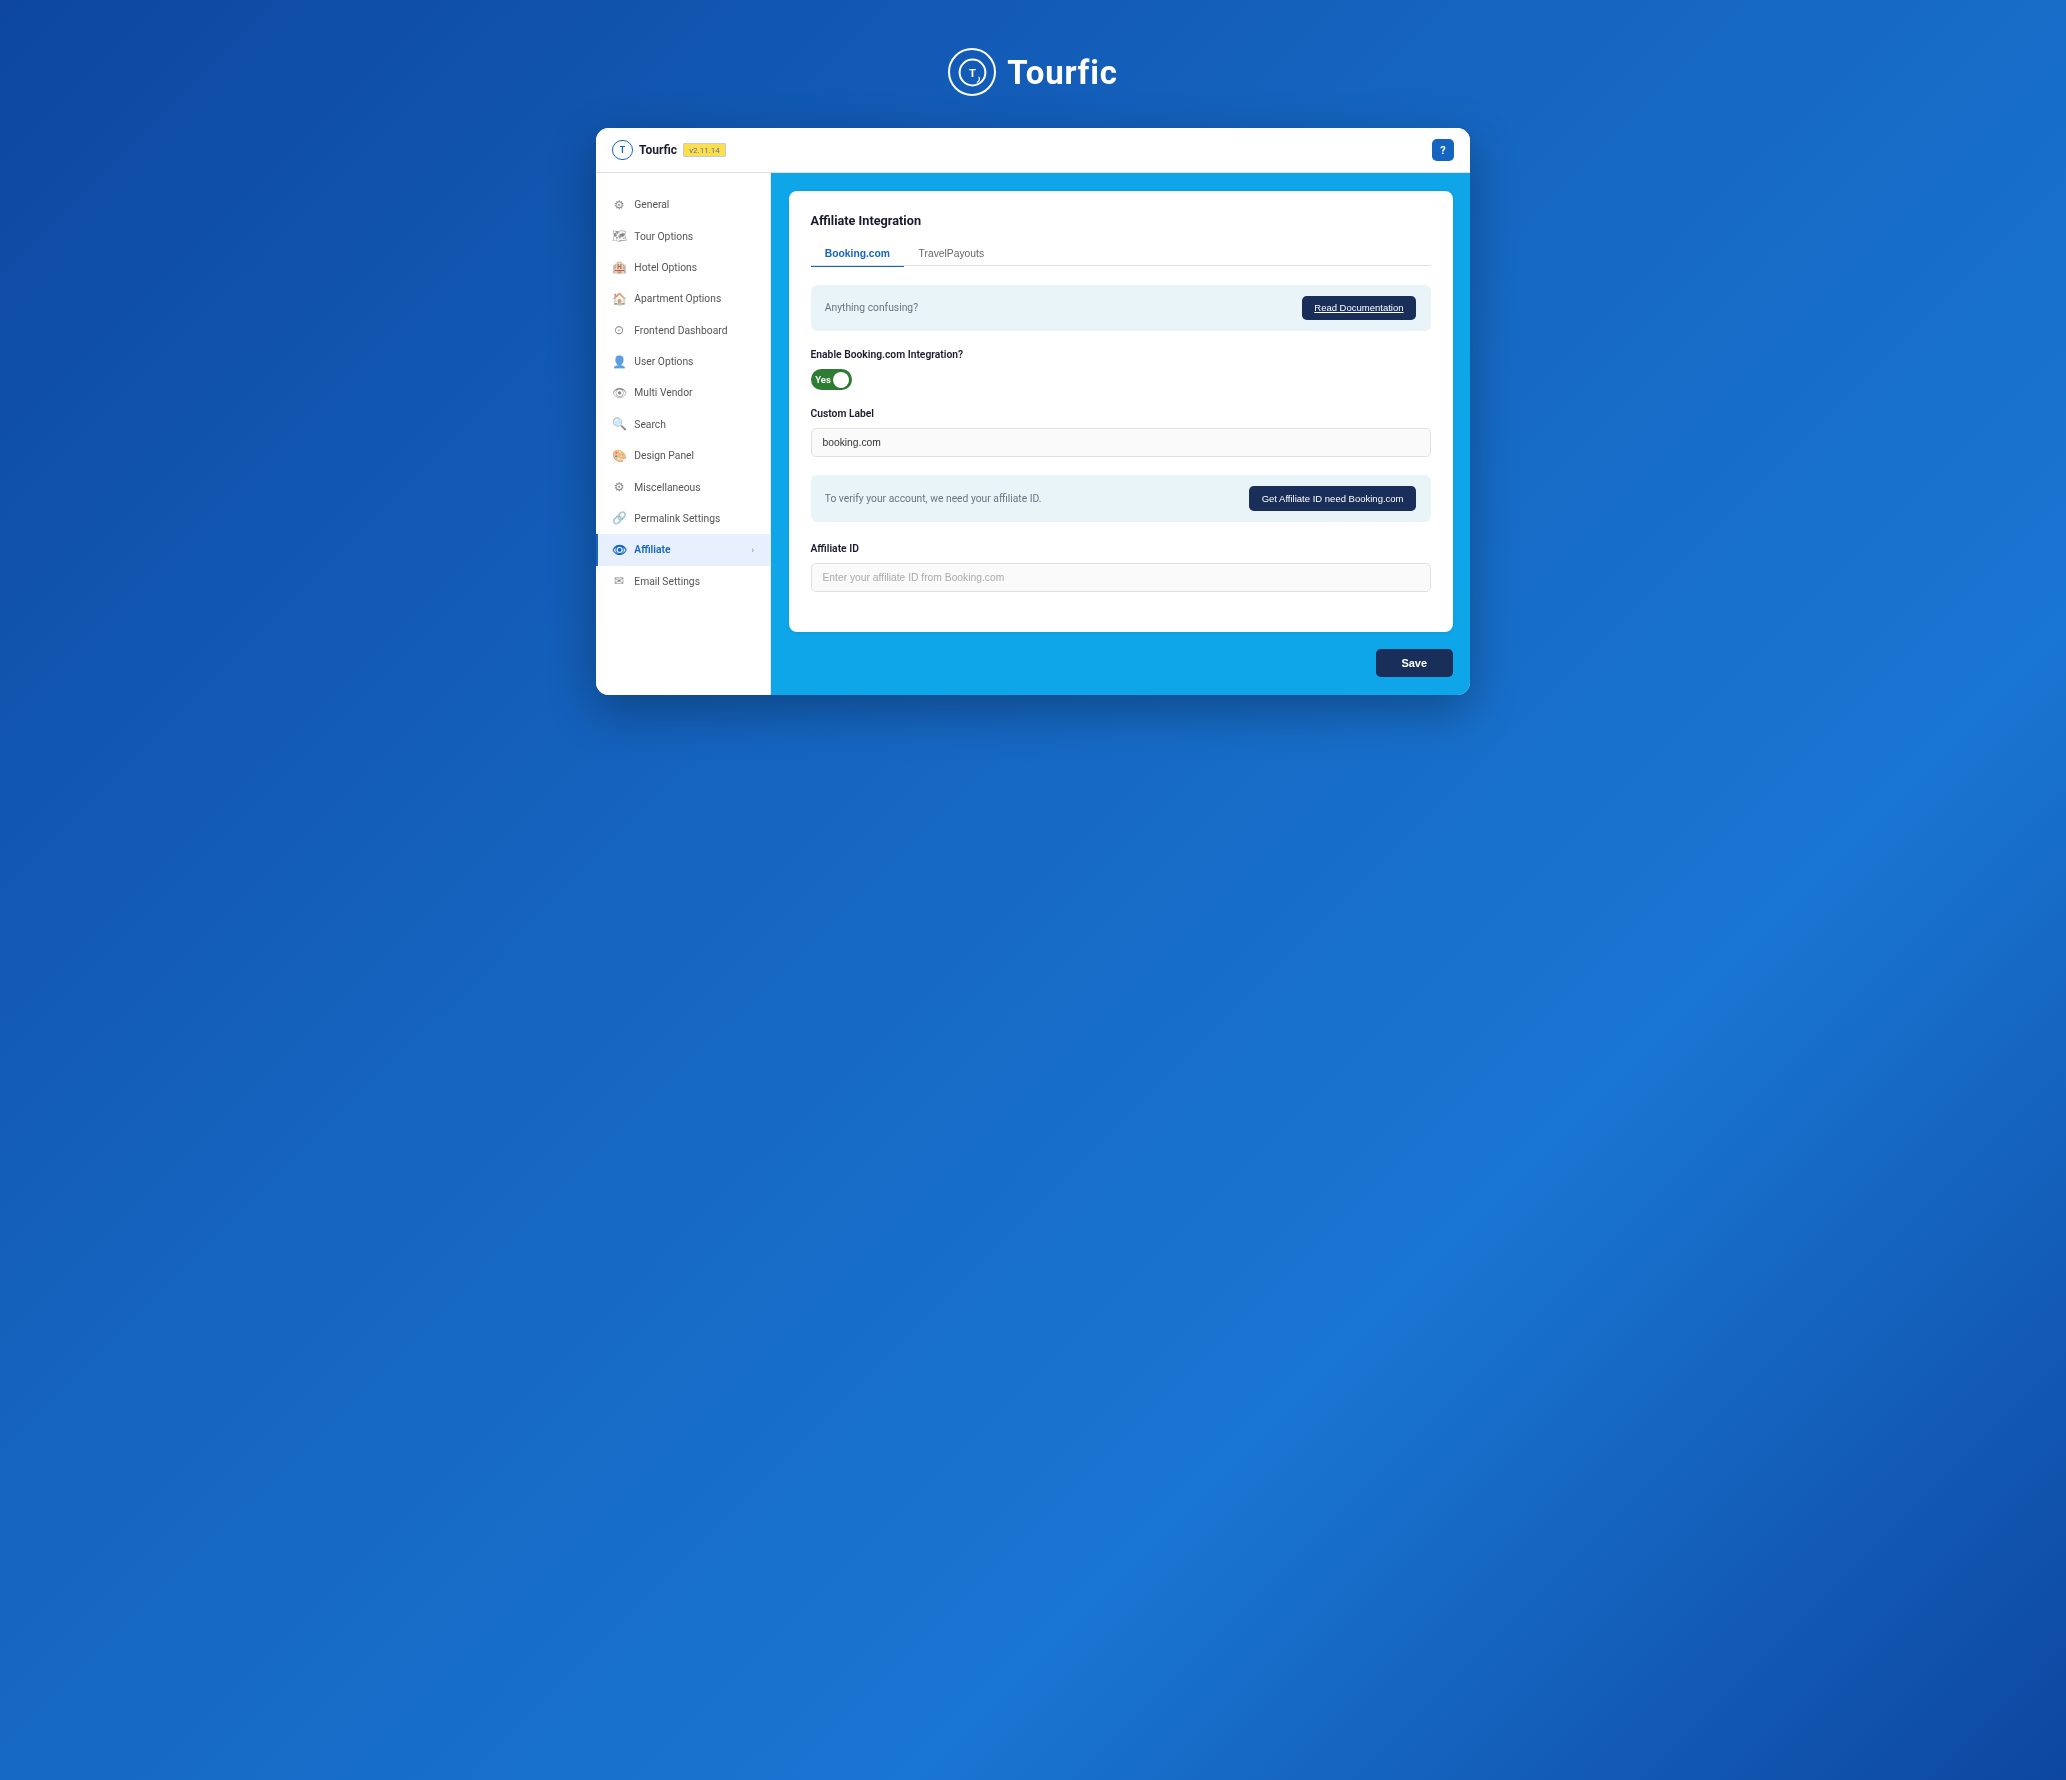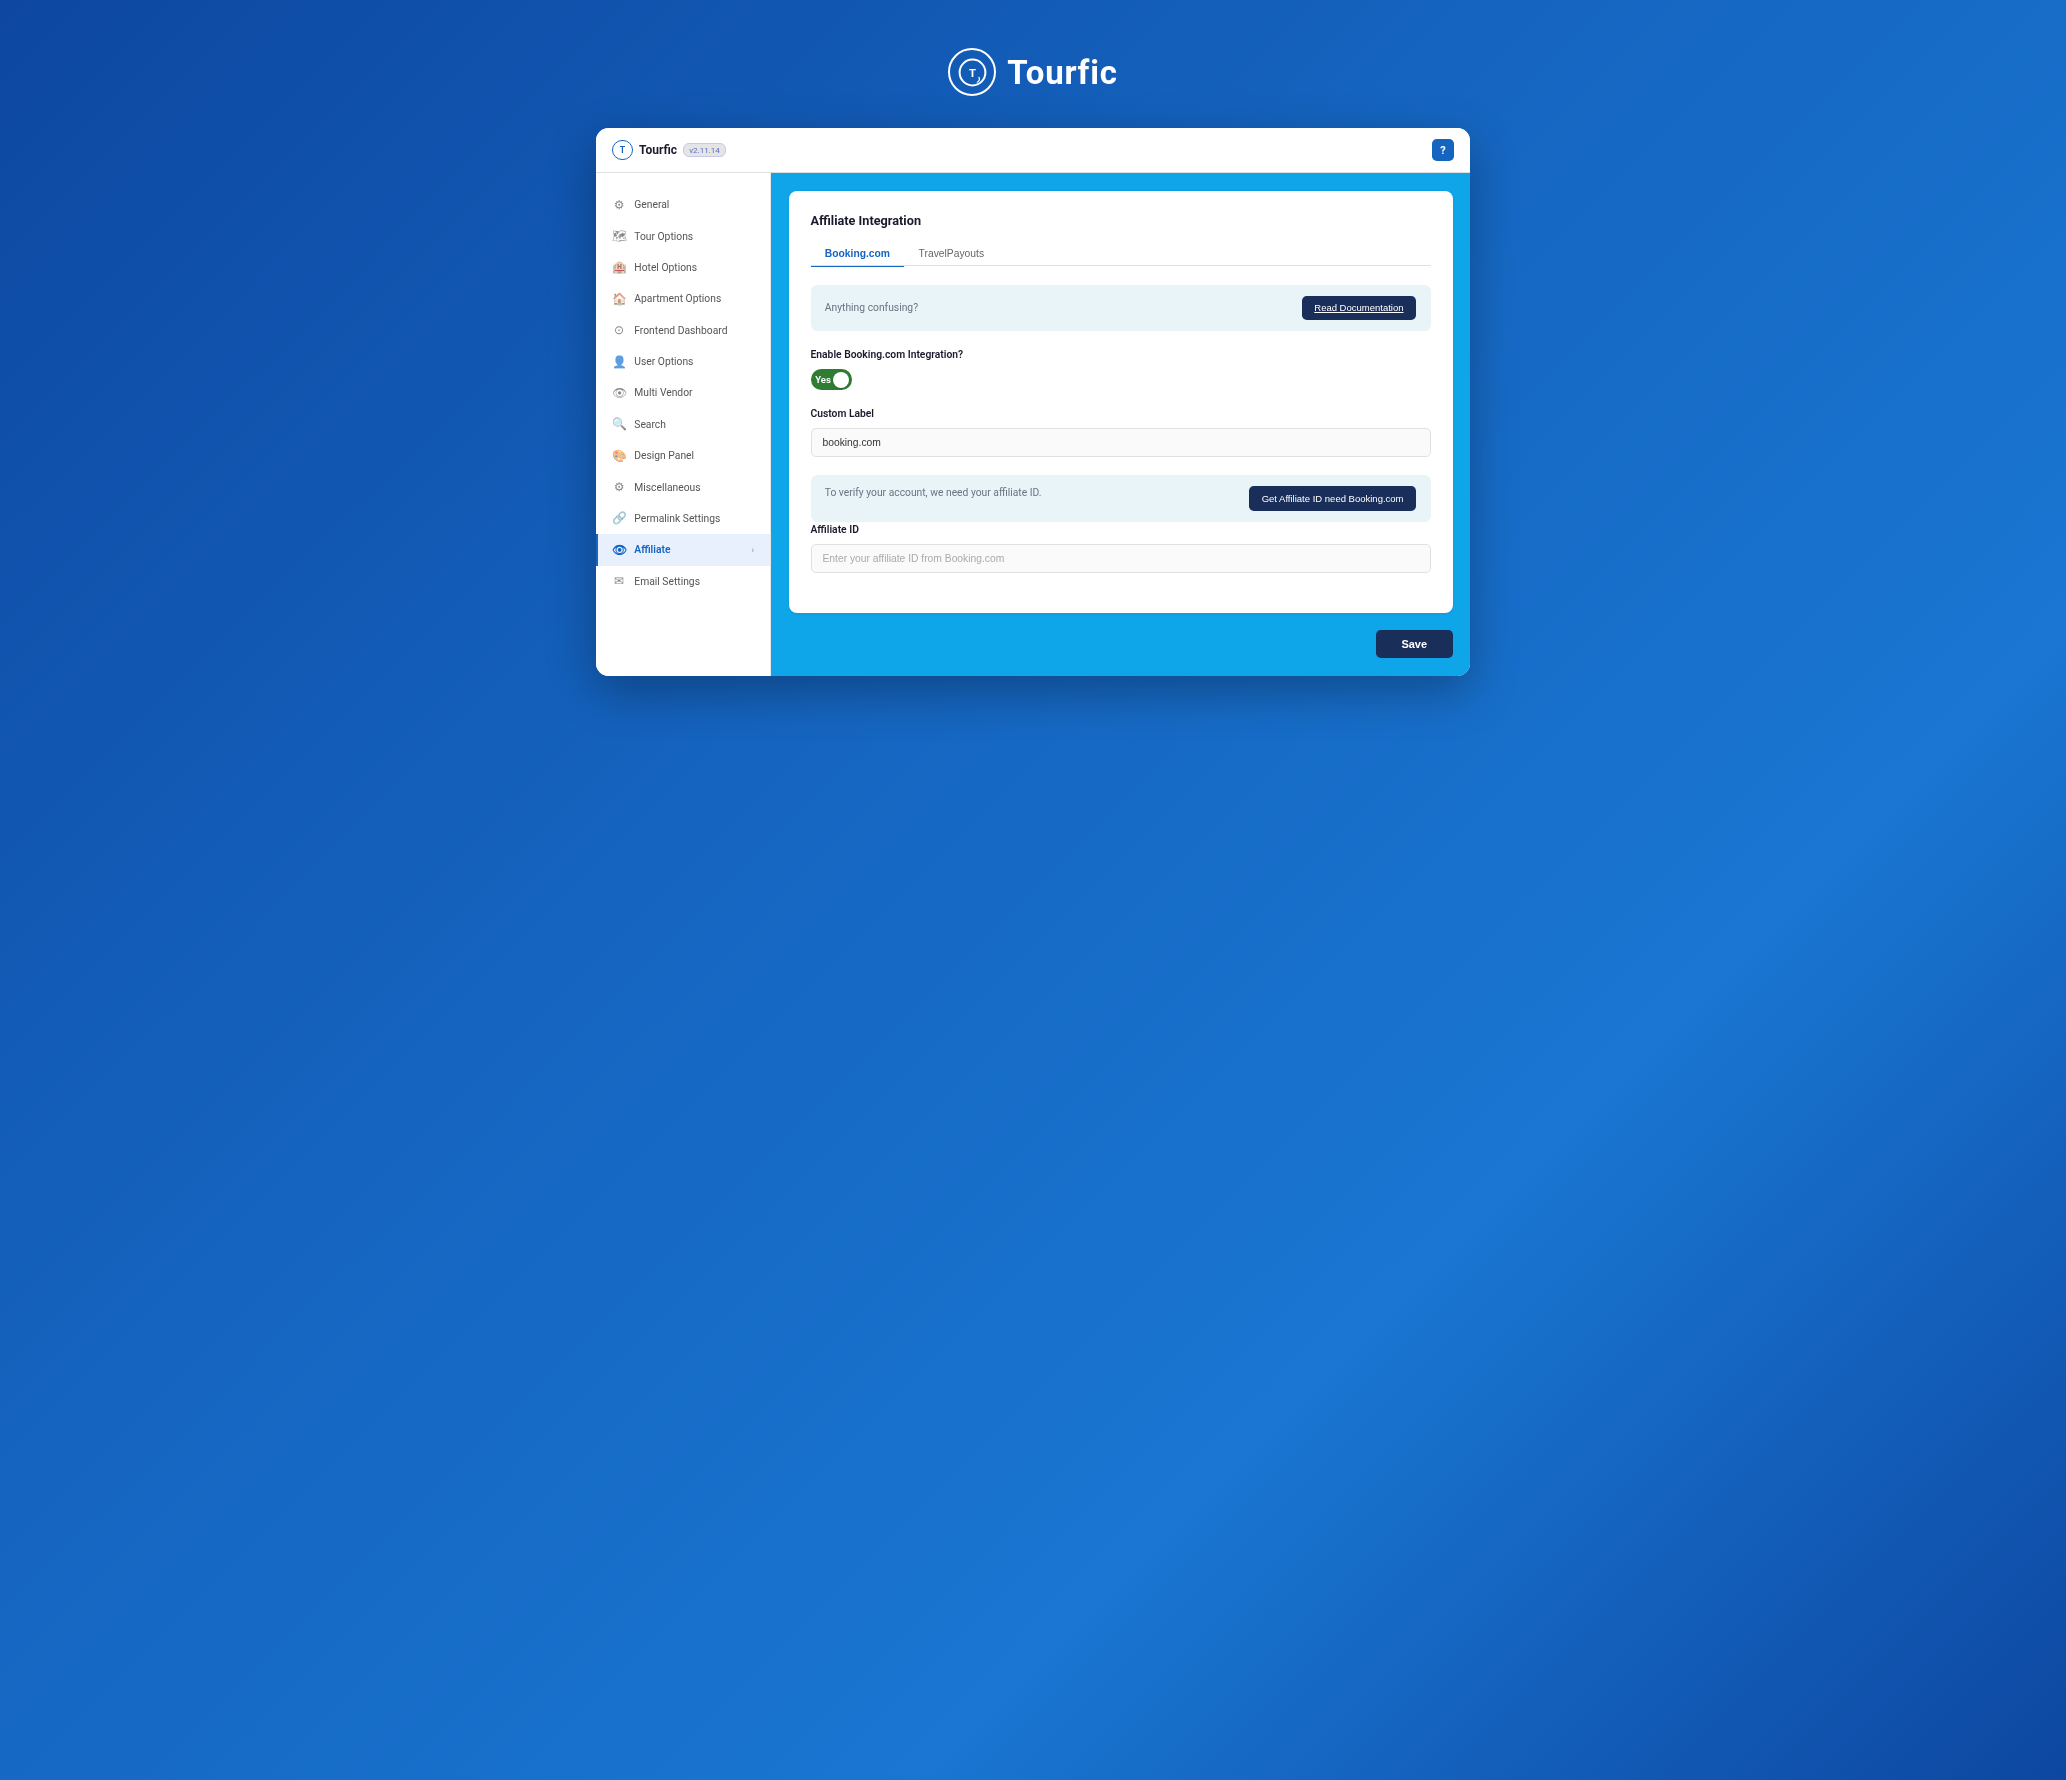--- a/index.html
+++ b/index.html
@@ -79,25 +79,25 @@
       color: #1565c0;
     }
 
     .window-brand-name {
       font-size: 12px;
       font-weight: 700;
       color: #1a1a2e;
     }
 
     .version-badge {
-      background: #e5e5e5;
+      background: #fde047;
       color: #5c6bc0;
       font-size: 8px;
       padding: 1.6px 4.8px;
-      border-radius: 6px;
+      border-radius: 1px;
       border: 0.8px solid #c5cae9;
     }
 
     .help-btn {
       width: 22px;
       height: 22px;
       background: #1565c0;
       color: white;
       border-radius: 4.8px;
       display: flex;
@@ -309,23 +309,23 @@
 
     .field-section {
       margin-bottom: 17.5px;
     }
 
     .verify-banner {
       background: #e8f4f8;
       border-radius: 6.4px;
       padding: 11px 14.3px;
       display: flex;
-      align-items: flex-start;
+      align-items: center;
       gap: 15px;
-      margin-bottom: 1px;
+      margin-bottom: 20px;
     }
 
     .verify-text {
       font-size: 10.3px;
       color: #6b7280;
       flex: 1;
     }
 
     .get-affiliate-btn {
       background: #1a2e5a;

